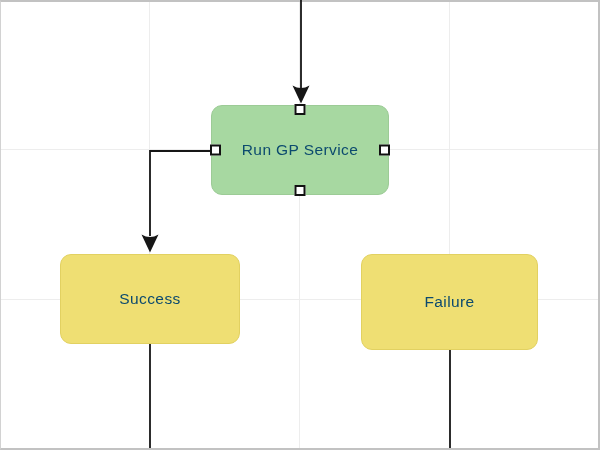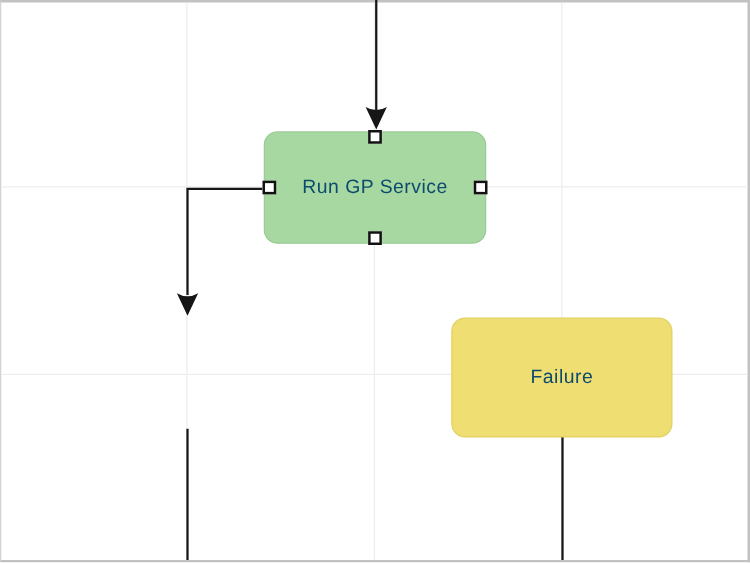--- a/index.html
+++ b/index.html
@@ -126,18 +126,21 @@
   </svg>
 
   <div class="node node-green" style="background: rgb(167, 216, 161);">
     <span>Run GP Service</span>
     <div class="handle handle-top"></div>
     <div class="handle handle-right"></div>
     <div class="handle handle-bottom"></div>
     <div class="handle handle-left"></div>
   </div>
 
+  <div class="node node-yellow node-success" style="background: rgb(239, 223, 115);">
+    <span>Success</span>
+  </div>
 
   <div class="node node-yellow node-failure" style="background: rgb(239, 223, 115);">
     <span>Failure</span>
   </div>
 
 </div>
 
 </body></html>

